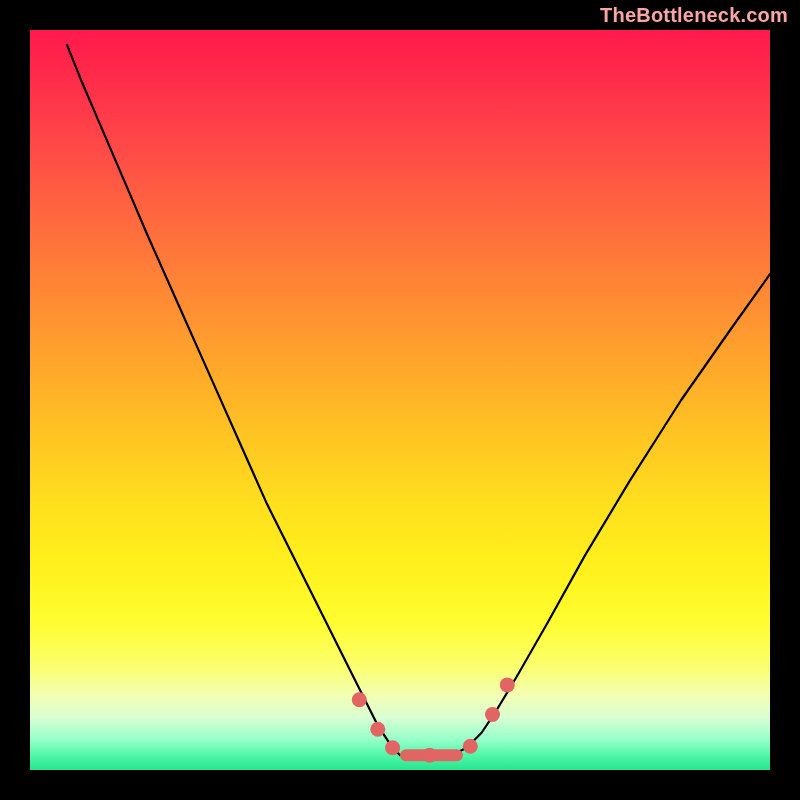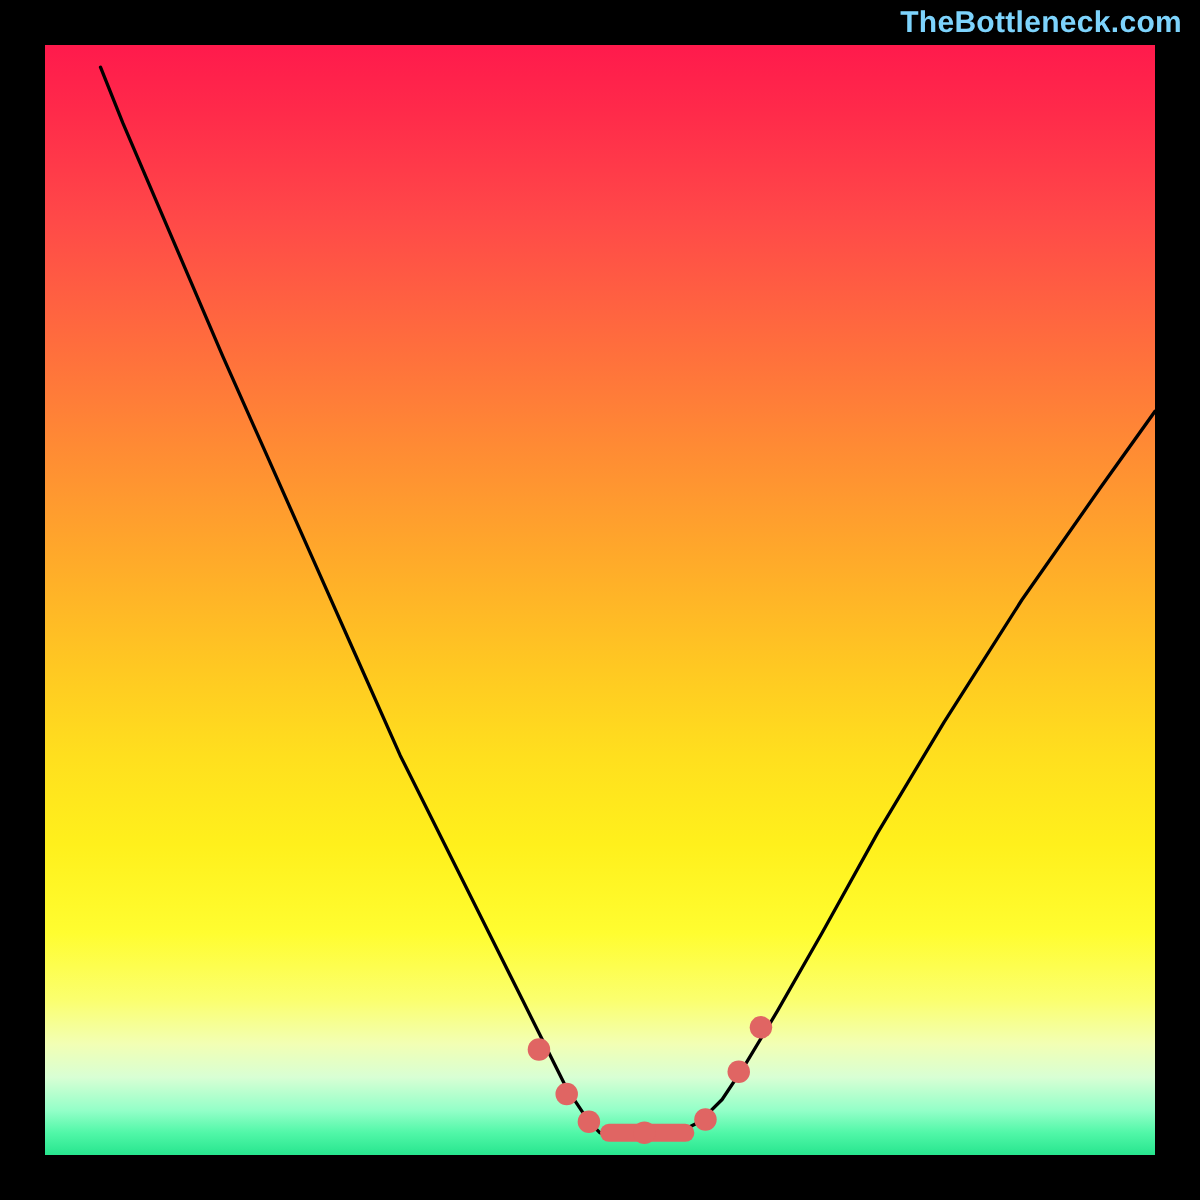--- a/index.html
+++ b/index.html
@@ -47,21 +47,21 @@
   .plot svg {
     position: absolute;
     left: 0;
     top: 0;
   }
   .watermark {
     position: absolute;
     top: 4px;
     right: 12px;
     font: 600 20px -apple-system, BlinkMacSystemFont, "Segoe UI", Arial, sans-serif;
-    color: #7dd3fc;
+    color: #fca5a5;
     letter-spacing: 0.2px;
   }
 </style>
 </head>
 <body>
 
 <div class="frame">
   <div class="plot">
     <svg viewBox="0 0 740 740" width="740" height="740">
       <g id="curve-layer">

